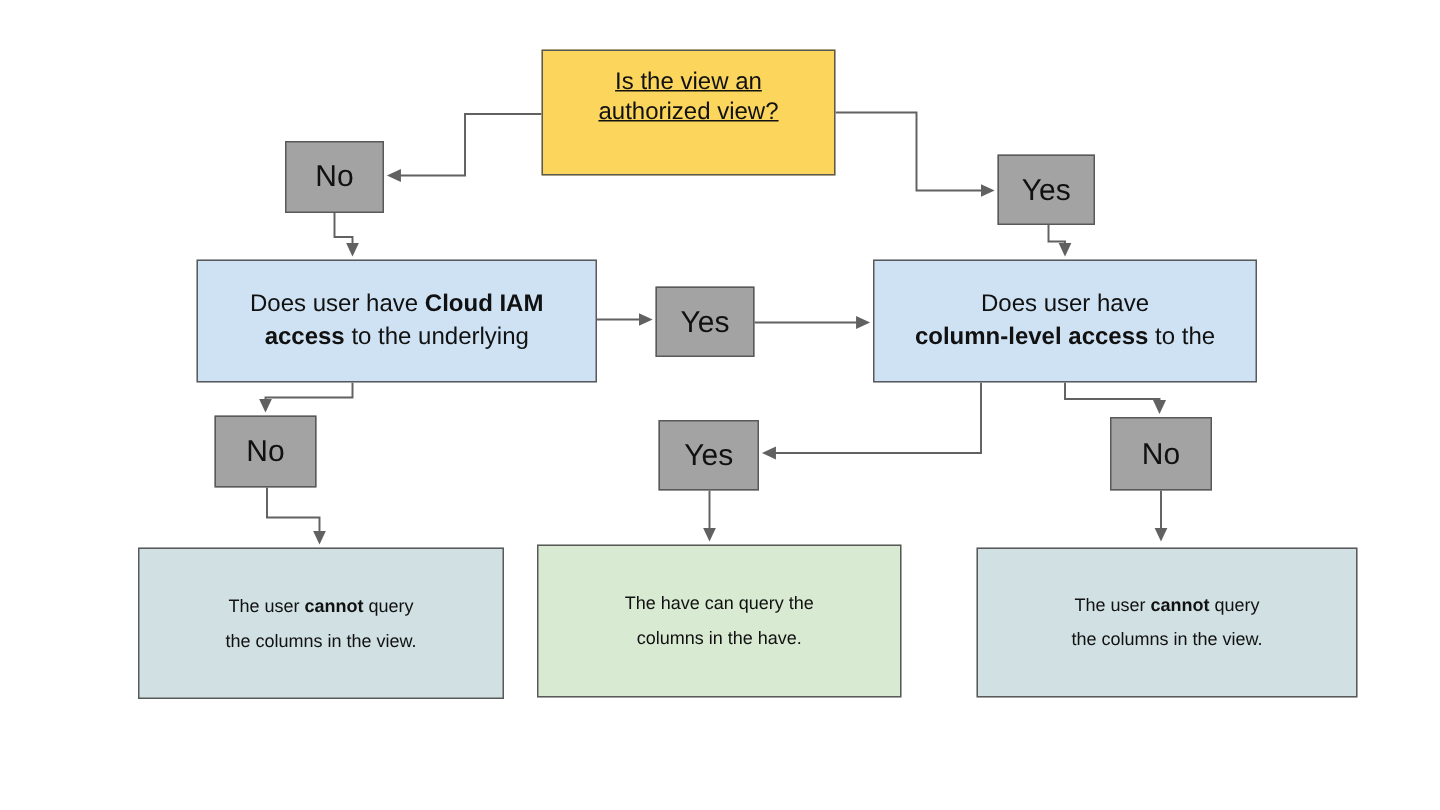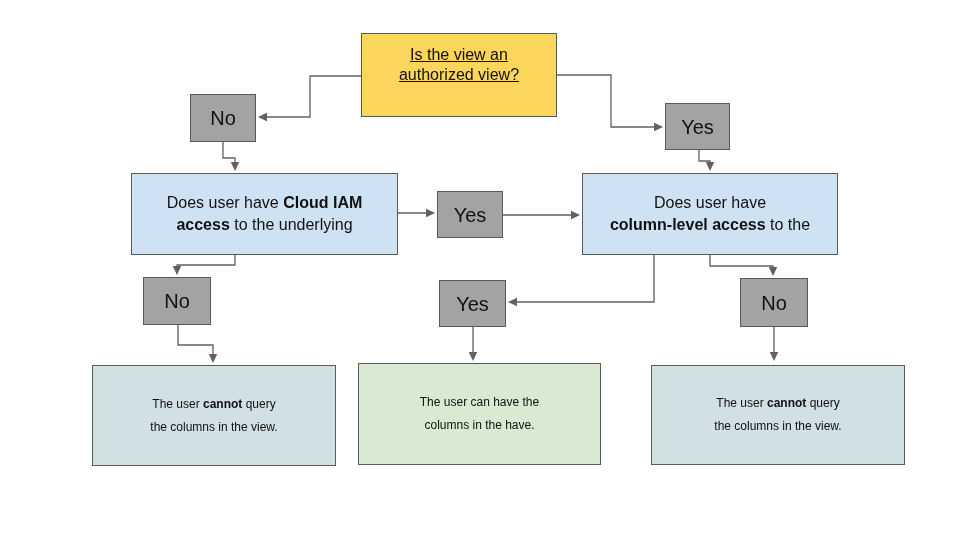--- a/index.html
+++ b/index.html
@@ -94,21 +94,21 @@
   <div id="n-no3" class="node decision">
     <span>No</span>
   </div>
 
   <div id="n-outleft" class="node outcome" style="background-color: rgb(208, 224, 227);">
     <div class="line"><span>The user </span><span class="b">cannot</span><span> query</span></div>
     <div class="line"><span>the columns in the view.</span></div>
   </div>
 
   <div id="n-outmid" class="node outcome" style="background-color: rgb(217, 234, 211);">
-    <div class="line"><span>The user can have the</span></div>
+    <div class="line"><span>The have can query the</span></div>
     <div class="line"><span>columns in the have.</span></div>
   </div>
 
   <div id="n-outright" class="node outcome" style="background-color: rgb(208, 224, 227);">
     <div class="line"><span>The user </span><span class="b">cannot</span><span> query</span></div>
     <div class="line"><span>the columns in the view.</span></div>
   </div>
 
 </div>
 

